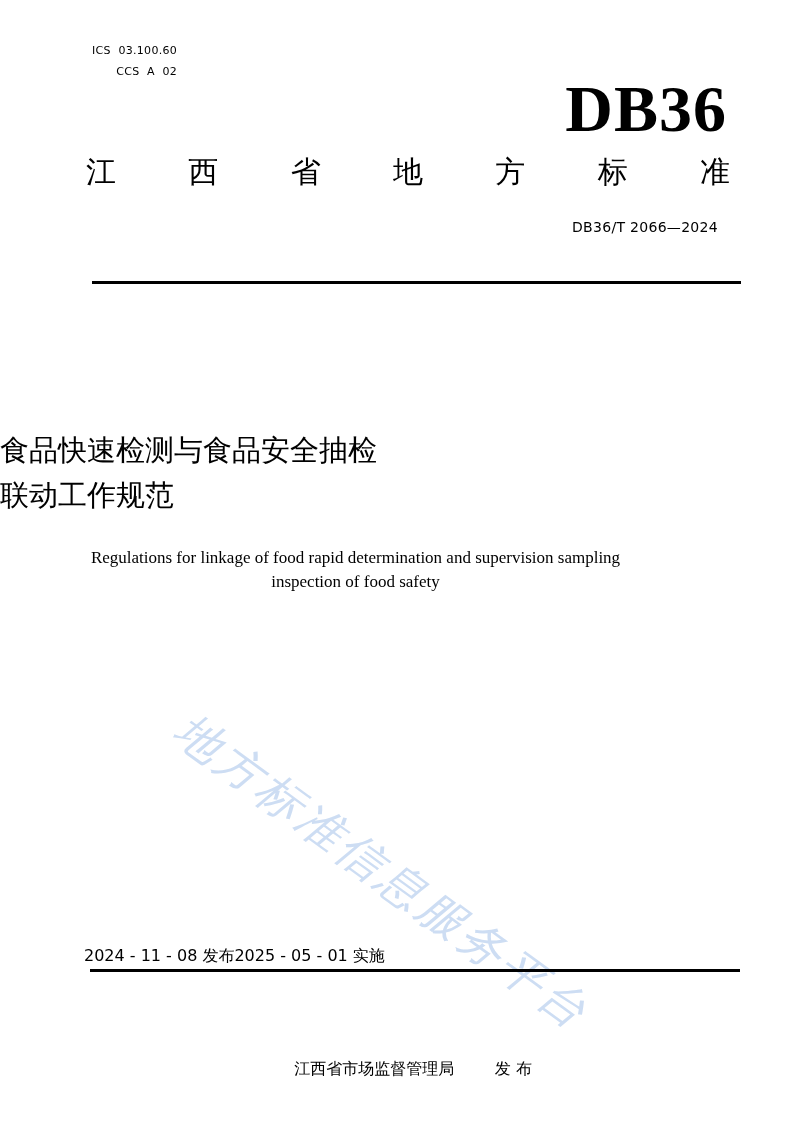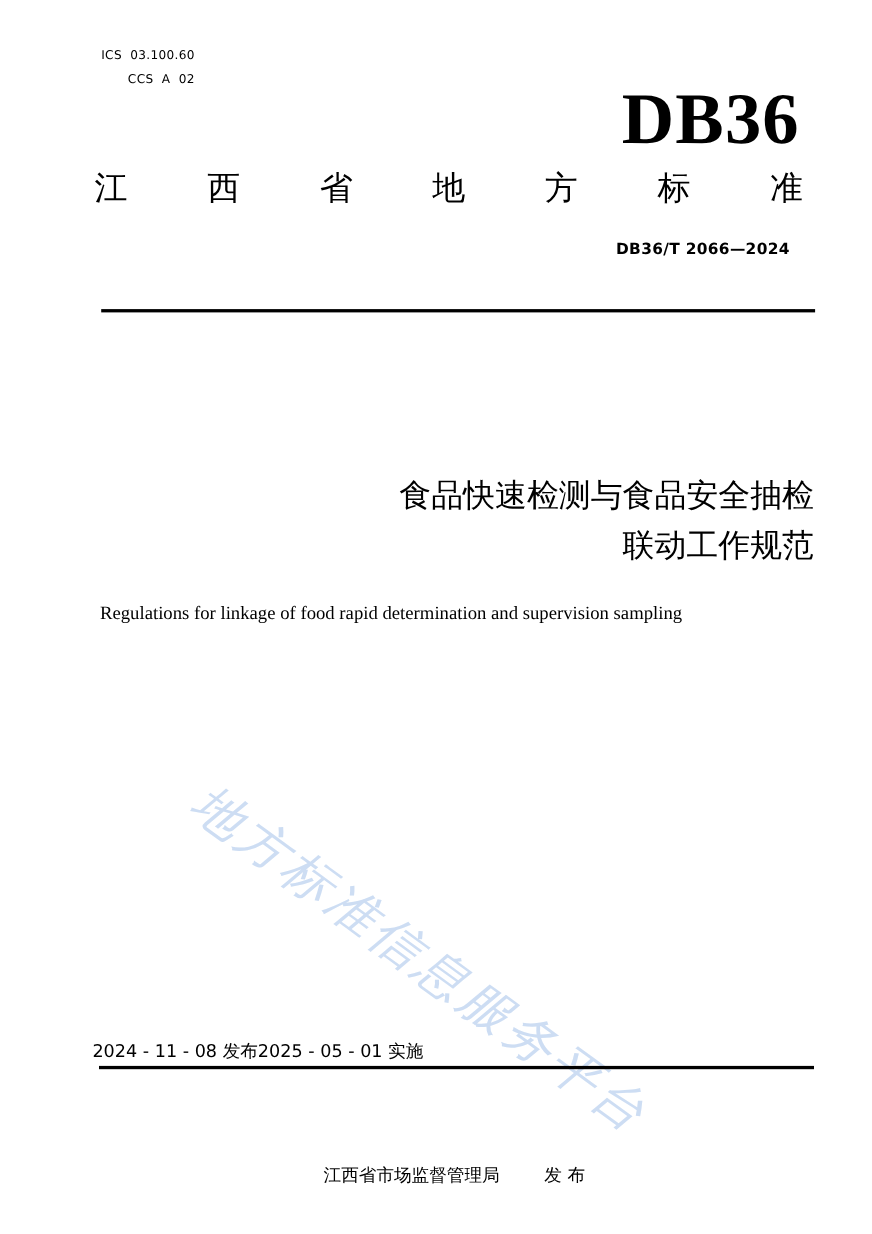--- a/index.html
+++ b/index.html
@@ -43,34 +43,33 @@
       justify-content: space-between;
       font-size: 30px;
       line-height: 40px;
     }
     .std-no {
       right: 75px;
       top: 217px;
       font-size: 14px;
       line-height: 20px;
       letter-spacing: 0.3px;
-      font-weight: bold;
     }
     .rule-top {
       left: 92px;
       top: 281px;
       width: 649px;
       height: 3px;
       background: #000;
     }
     .title-cn {
       left: 0;
       top: 428px;
       width: 740px;
-      text-align: right;
+      text-align: left;
       font-size: 29px;
       line-height: 45px;
     }
     .title-en {
       left: 0;
       top: 546px;
       width: 711px;
       text-align: center;
       font-family: "Liberation Serif", serif;
       font-size: 17px;
@@ -137,20 +136,21 @@
 
 <div class="abs rule-top"></div>
 
 <div class="abs title-cn">
   <div>食品快速检测与食品安全抽检</div>
   <div>联动工作规范</div>
 </div>
 
 <div class="abs title-en">
   <div>Regulations for linkage of food rapid determination and supervision sampling</div>
+  <div>inspection of food safety</div>
 </div>
 
 <div class="abs watermark">地方标准信息服务平台</div>
 
 <div class="abs dates">
   <span>2024 - 11 - 08 发布</span>
   <span>2025 - 05 - 01 实施</span>
 </div>
 
 <div class="abs rule-bottom"></div>

